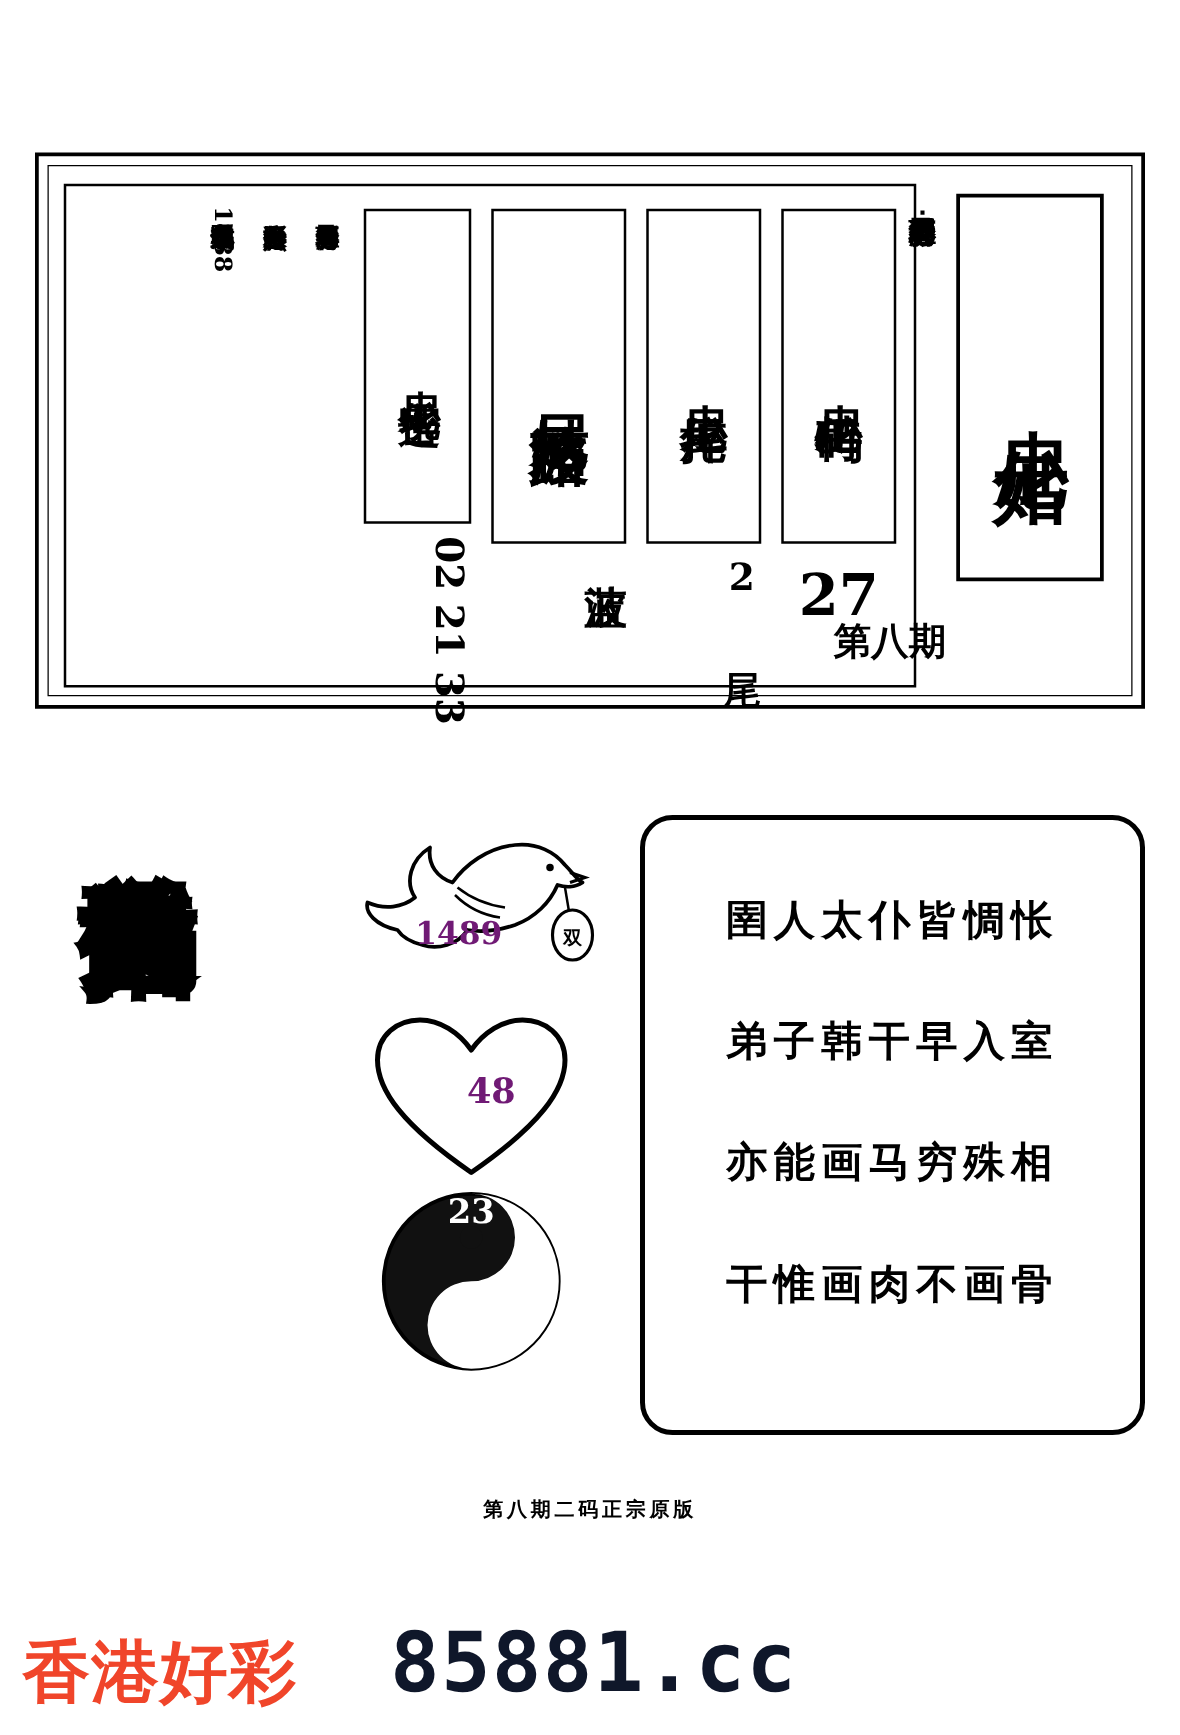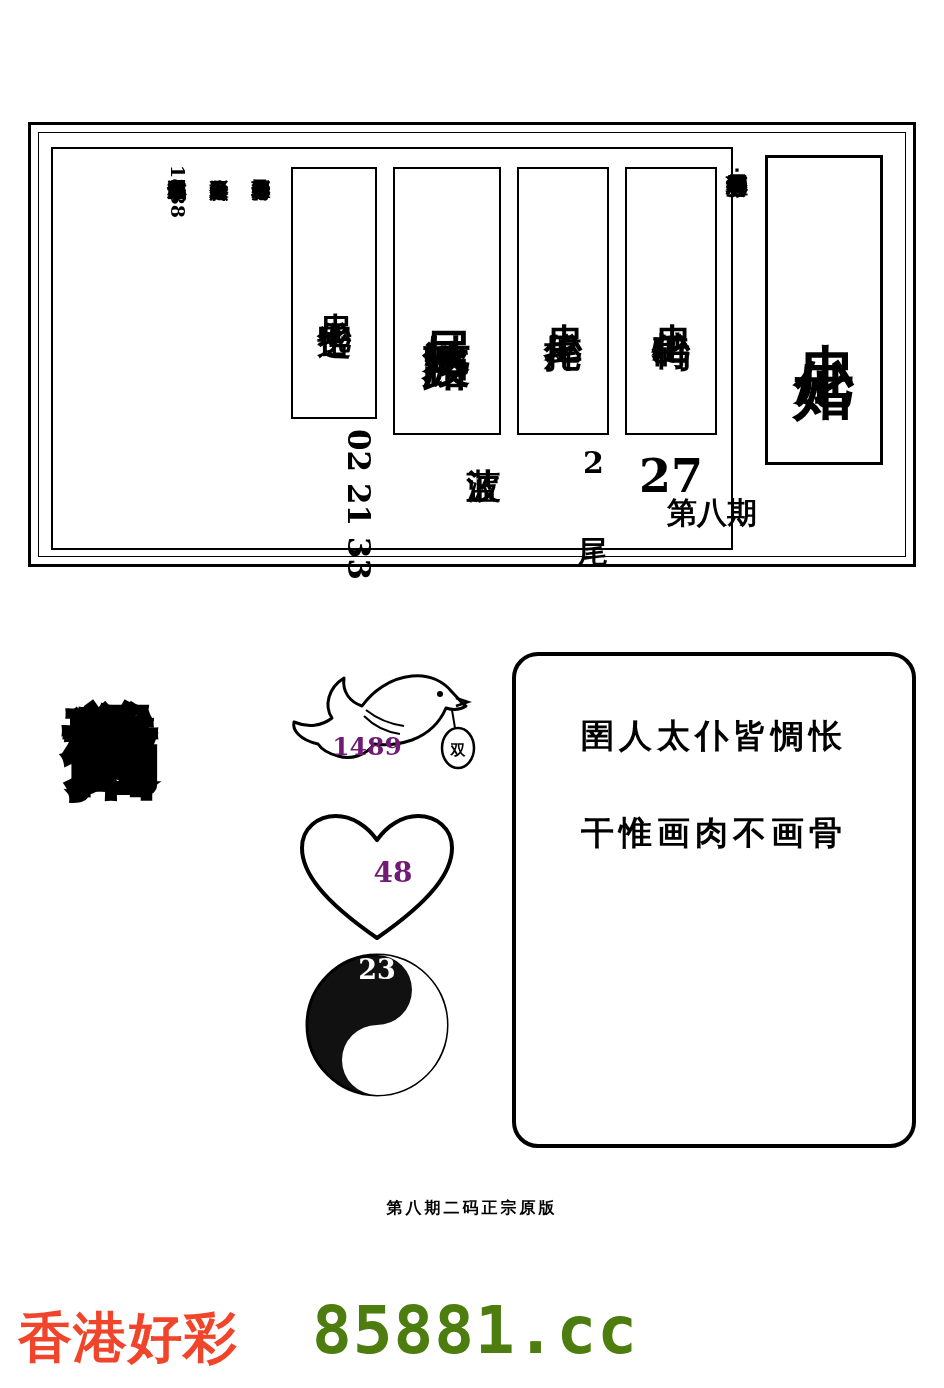--- a/index.html
+++ b/index.html
@@ -210,21 +210,21 @@
     color: #f0452a;
     letter-spacing: 1px;
   }
   .footer-url {
     position: absolute;
     left: 312px;
     top: 4px;
     font-family: "DejaVu Sans Mono", monospace;
     font-weight: bold;
     font-size: 66px;
-    color: #4d7c0f;
+    color: #0f172a;
     letter-spacing: 1px;
   }
 </style>
 </head>
 <body>
 
 <div class="top-panel">
   <div class="top-panel-inner">
 
     <div class="title-box">
@@ -293,20 +293,22 @@
     <circle cx="75" cy="40" r="9" fill="#111111"></circle>
     <circle cx="75" cy="110" r="9" fill="#ffffff"></circle>
     <text x="112" y="82" font-family="DejaVu Serif, serif" font-size="13" font-weight="bold" text-anchor="middle" fill="#ffffff">码</text>
   </svg>
   <div class="num-on-icon" style="left:52px; top:306px; width:90px; font-size:27px;">23</div>
 </div>
 
 <div class="poem-box">
   <div style="padding:58px 0 0 0;">
     <p class="poem-line" style="margin-bottom:52px;">圉人太仆皆惆怅</p>
+    <p class="poem-line" style="margin-bottom:52px;">弟子韩干早入室</p>
+    <p class="poem-line" style="margin-bottom:52px;">亦能画马穷殊相</p>
     <p class="poem-line">干惟画肉不画骨</p>
   </div>
 </div>
 
 <div class="caption">第八期二码正宗原版</div>
 
 <div class="footer">
   <div class="footer-cn">香港好彩</div>
   <div class="footer-url">85881.cc</div>
 </div>

